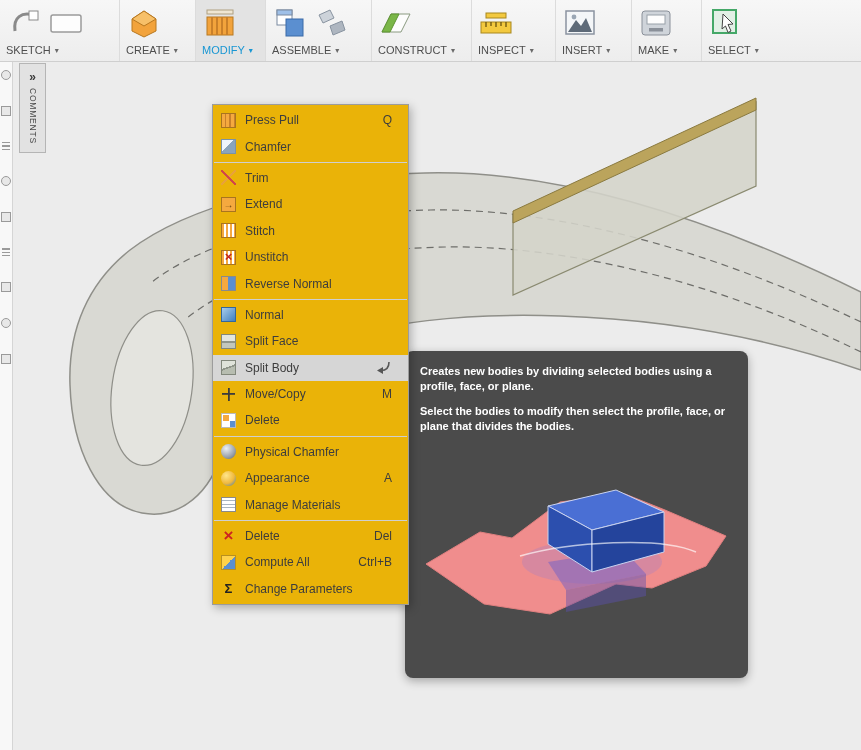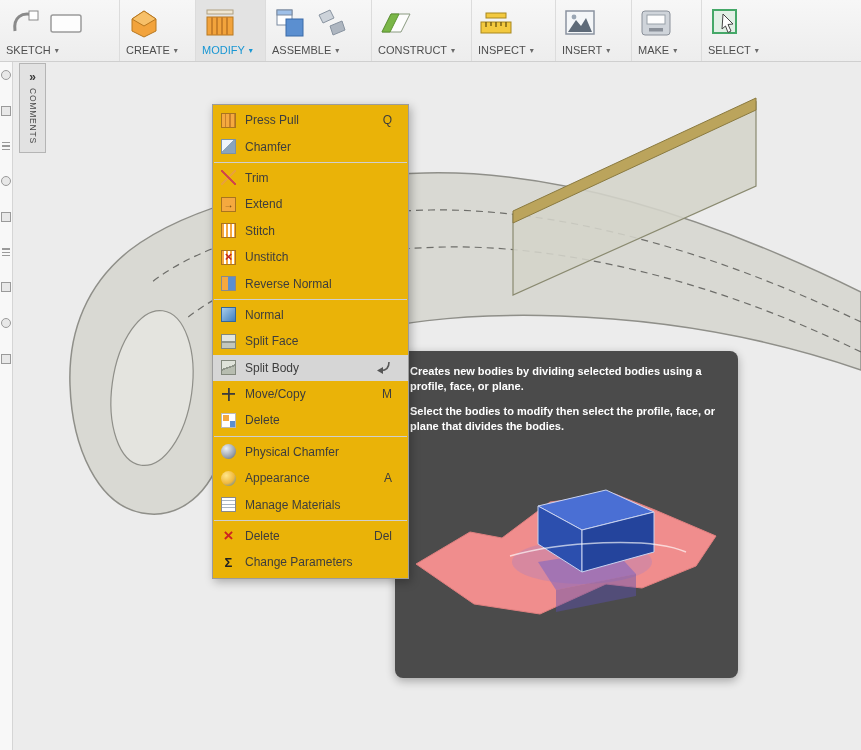--- a/index.html
+++ b/index.html
@@ -84,21 +84,21 @@
   .ic-physmat { border-radius:50%; background:radial-gradient(circle at 35% 30%,#eceff2,#9aa2ac 60%,#596067); }
   .ic-appearance { border-radius:50%; background:radial-gradient(circle at 35% 30%,#ffe68a,#f0b93f 55%,#3f7fc0 95%); }
   .ic-manage { background:repeating-linear-gradient(180deg,#ffffff 0 2.5px,#aab6c2 2.5px 3.5px); border:1px solid #8a8a8a; }
   .ic-delete::after { content:"×"; color:#cc2222; font-weight:bold; font-size:17px; line-height:14px; display:block; }
   .ic-compute { background:linear-gradient(135deg,#ffd24a 50%,#5b8fd0 50%); border:1px solid #b89020; }
   .ic-params::after { content:"Σ"; color:#222; font-weight:bold; font-size:13px; line-height:15px; display:block; }
   .marrow { display:block; }
 
   
   .tooltip {
-    position:absolute; left:395px; top:351px; width:343px; height:327px;
+    position:absolute; left:405px; top:351px; width:343px; height:327px;
     background:#4b4b4b; border-radius:8px; padding:13px 15px; box-sizing:border-box;
     z-index:9; box-shadow:0 3px 10px rgba(0,0,0,.3);
   }
   .tooltip p { margin:0 0 11px; font-size:11px; font-weight:bold; color:#ffffff; line-height:1.32; }
   .tip-img { display:block; margin:2px auto 0; }
 </style>
 </head>
 <body>
 
 <div class="app">
@@ -328,20 +328,25 @@
       <span class="ml">Manage Materials</span>
       <span class="ms"></span>
     </div>
 
     <div class="menu-sep"></div>
 
     <div class="mrow">
       <span class="mi ic-delete"></span>
       <span class="ml">Delete</span>
       <span class="ms">Del</span>
+    </div>
+    <div class="mrow">
+      <span class="mi ic-compute"></span>
+      <span class="ml">Compute All</span>
+      <span class="ms">Ctrl+B</span>
     </div>
     <div class="mrow">
       <span class="mi ic-params"></span>
       <span class="ml">Change Parameters</span>
       <span class="ms"></span>
     </div>
 
   </div>
 
   <div class="tooltip">

